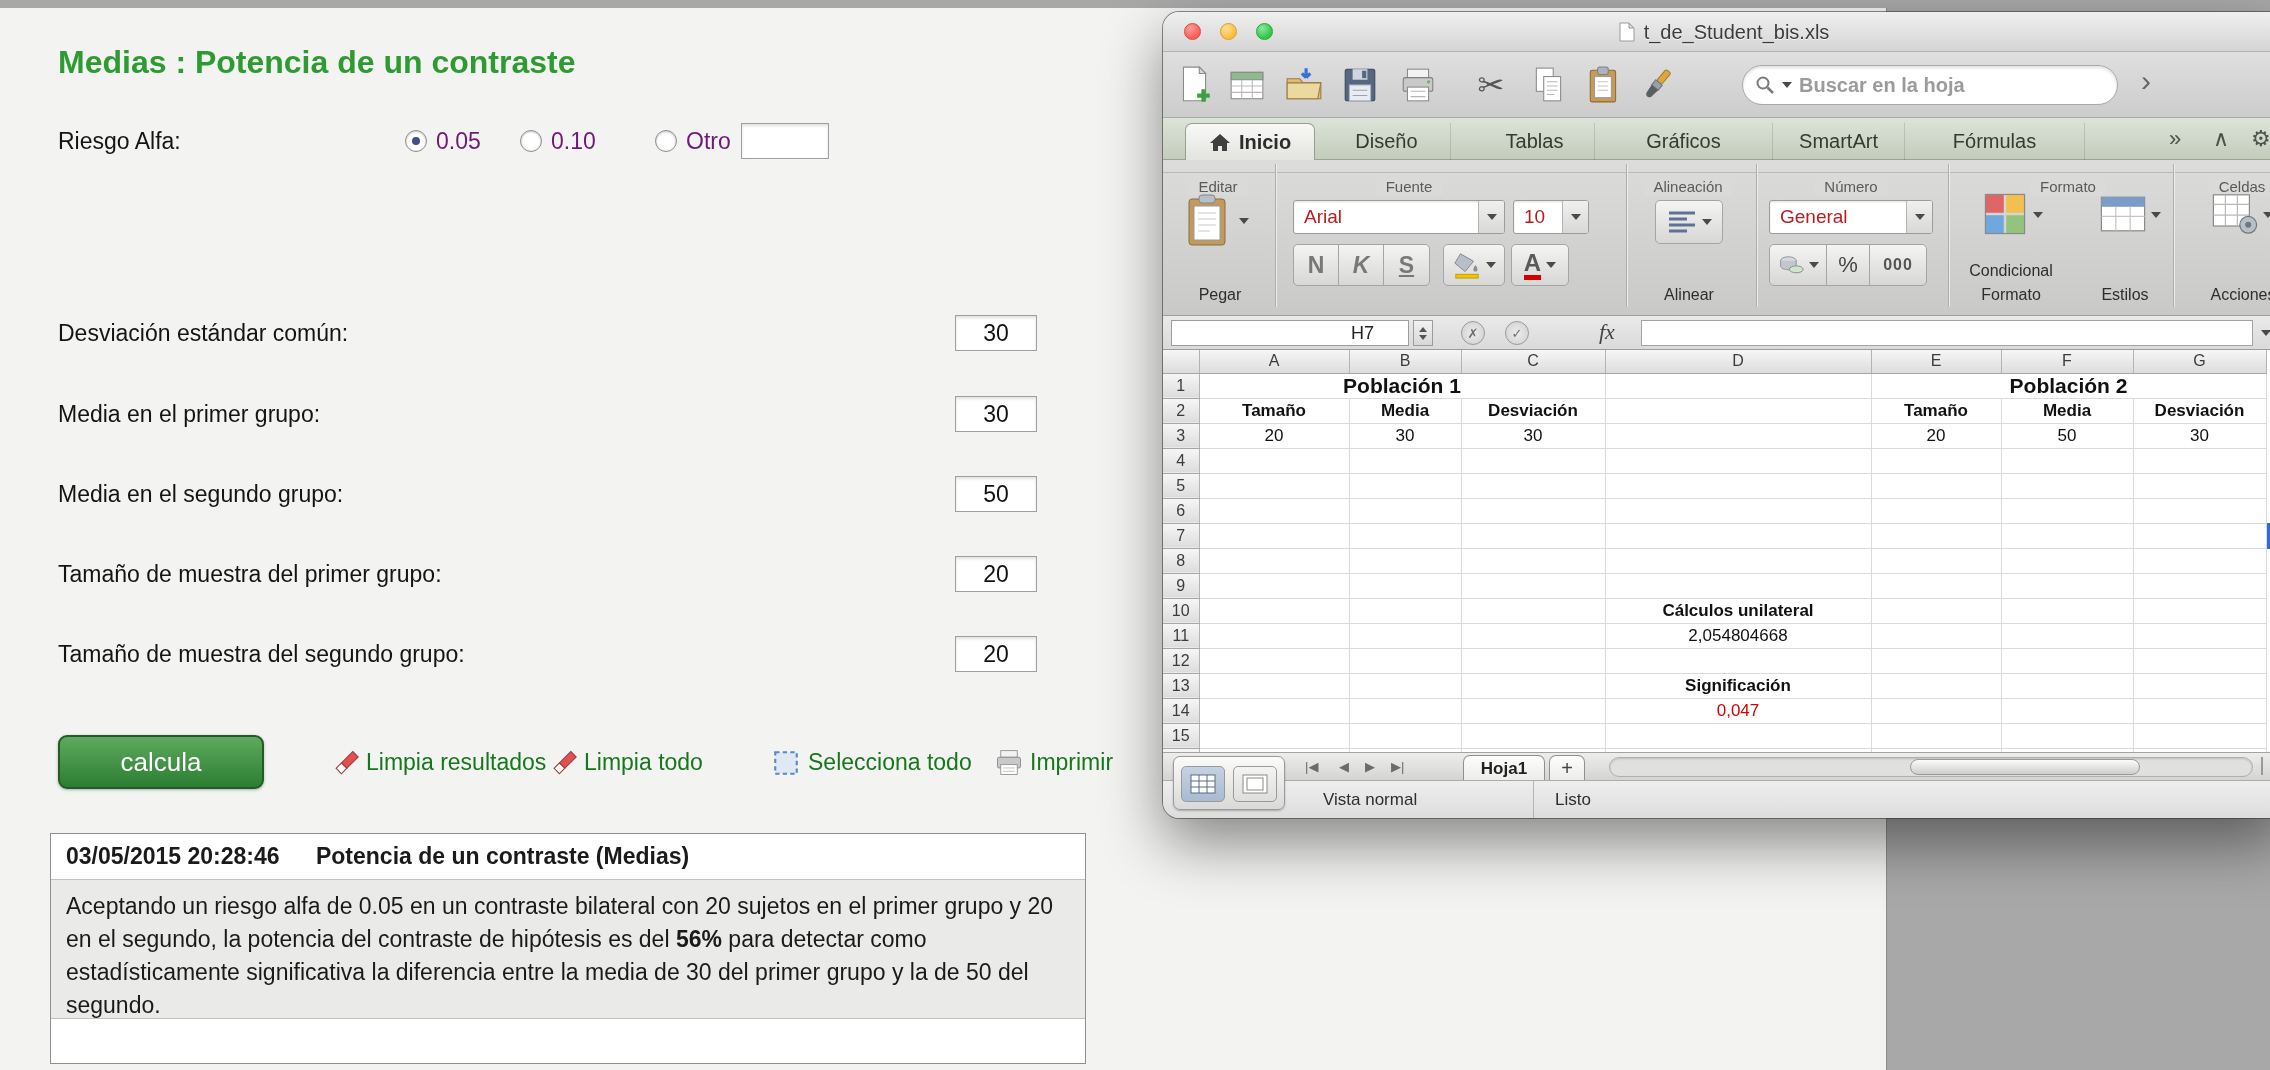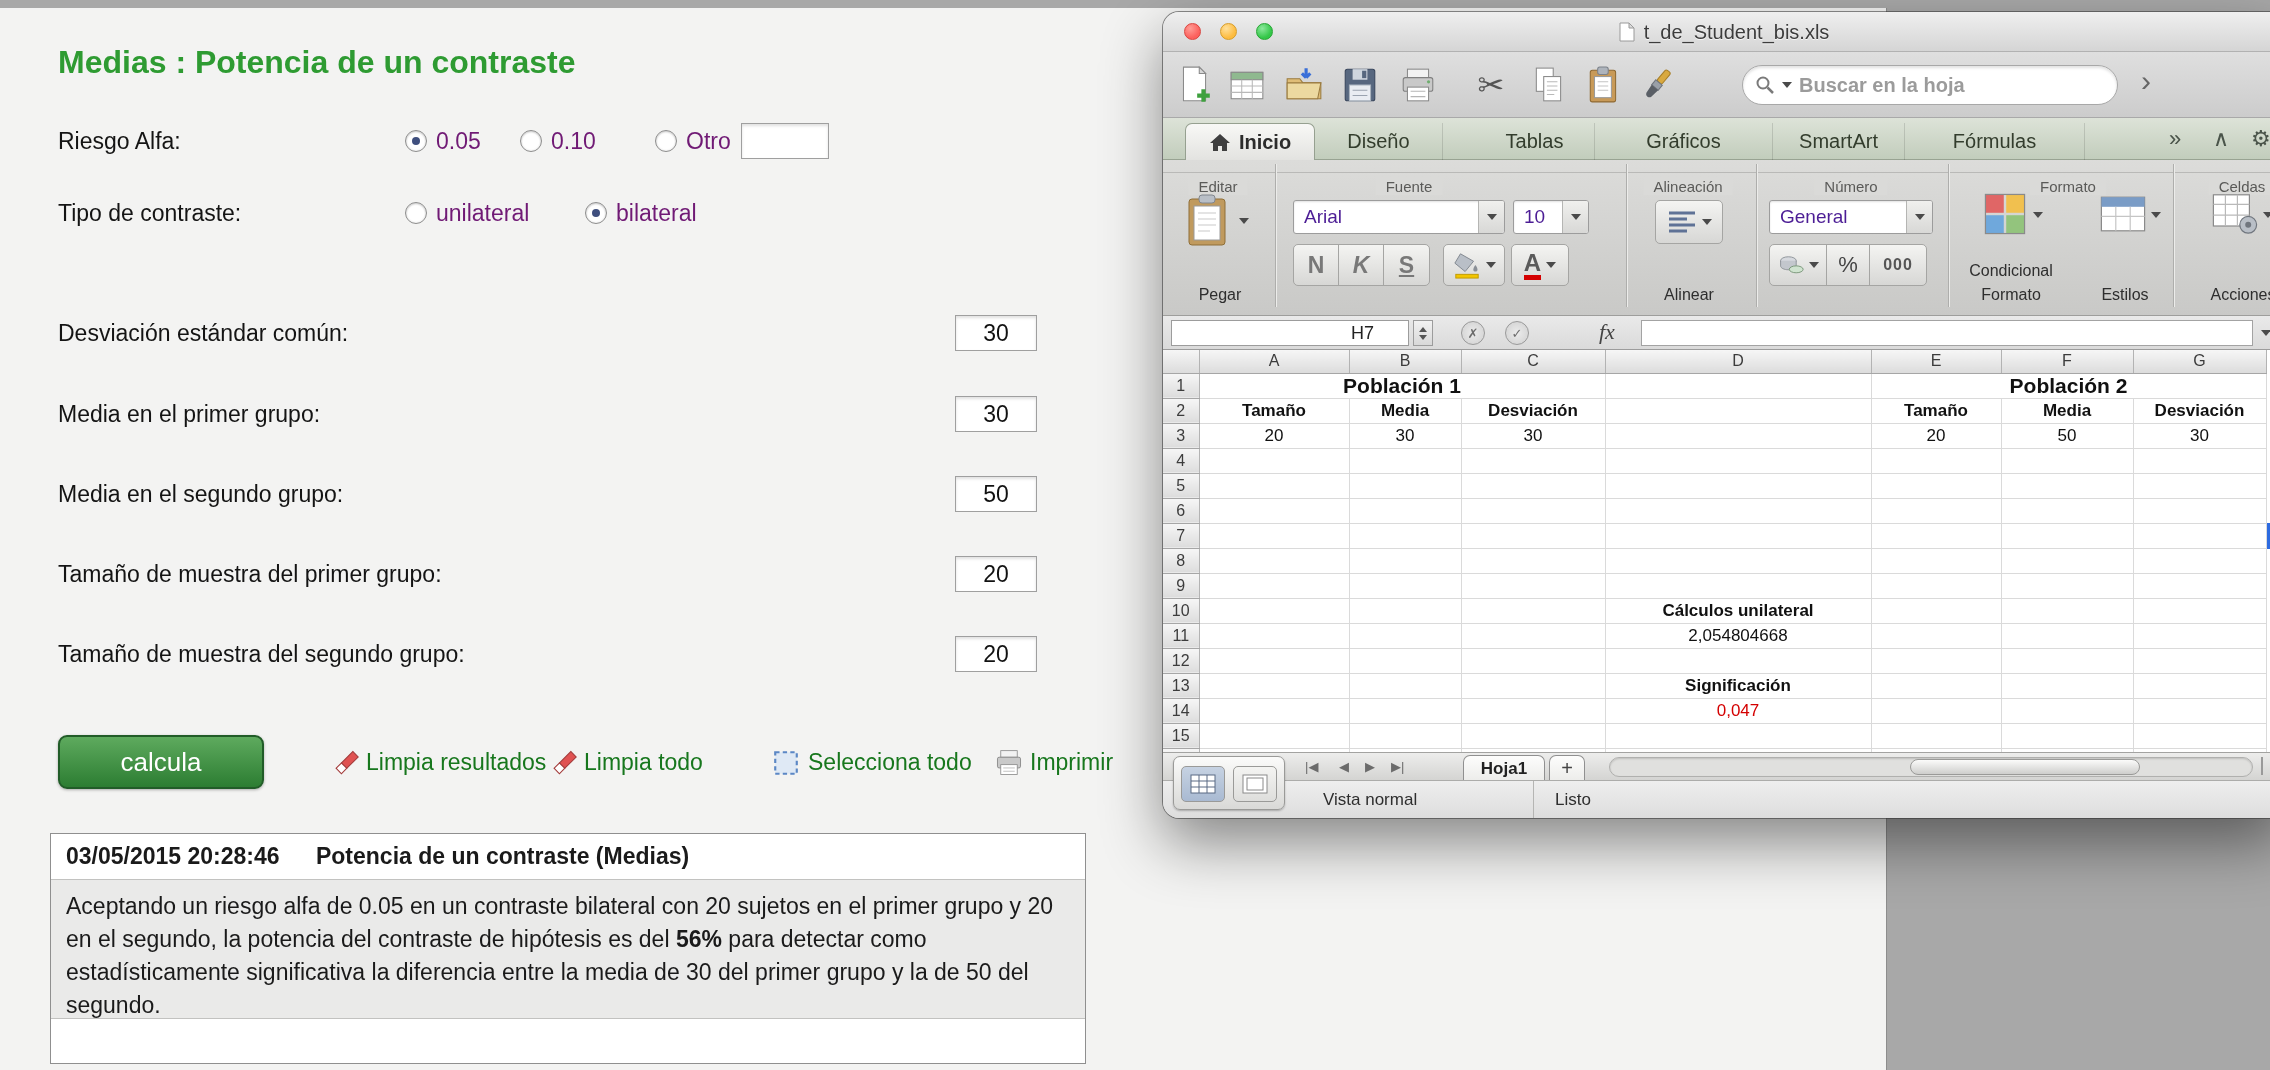--- a/index.html
+++ b/index.html
@@ -43,21 +43,21 @@
   .tab-active { position:absolute; left:22px; top:5px; width:130px; height:37px; background:linear-gradient(#f8f8f6,#e3e3e0); border:1px solid #96a090; border-bottom:none; border-radius:7px 7px 0 0; display:flex; align-items:center; justify-content:center; gap:8px; font-size:20px; font-weight:bold; color:#2c2c2c; cursor:pointer; }
   .tab { position:absolute; top:5px; height:37px; line-height:37px; text-align:center; font-size:20px; color:#333d2d; border-right:1px solid rgba(0,0,0,.12); cursor:pointer; }
   .trg { position:absolute; top:0; height:42px; line-height:42px; font-size:22px; color:#4a544a; cursor:pointer; }
 
   .ribbon { position:absolute; left:0; top:148px; width:100%; height:156px; background:linear-gradient(#dcdcda,#c9c9c7); border-bottom:1px solid #9e9e9c; }
   .glline { position:absolute; left:0; top:12px; width:100%; height:1px; background:#b9b9b7; }
   .glabel { position:absolute; top:18px; transform:translateX(-50%); font-size:15px; color:#5a5a58; background:#dadad8; padding:0 10px; white-space:nowrap; }
   .gsep { position:absolute; top:4px; bottom:8px; width:1px; background:#aeaeac; box-shadow:1px 0 0 #ececea; }
   .blabel { position:absolute; transform:translateX(-50%); top:126px; font-size:16px; color:#2e2e2e; white-space:nowrap; }
   .blabel2 { position:absolute; transform:translateX(-50%); top:102px; font-size:16px; color:#2e2e2e; white-space:nowrap; }
-  .combo { position:absolute; height:34px; background:#fff; border:1px solid #9c9c9c; border-radius:3px; display:flex; align-items:center; font-size: 19px; color:#4c1d95; box-shadow:inset 0 1px 2px rgba(0,0,0,.12); cursor:pointer; }
+  .combo { position:absolute; height:34px; background:#fff; border:1px solid #9c9c9c; border-radius:3px; display:flex; align-items:center; font-size: 19px; color:#b91c1c; box-shadow:inset 0 1px 2px rgba(0,0,0,.12); cursor:pointer; }
   .combo .ctext { padding-left:10px; }
   .combo .czone { margin-left:auto; width:26px; align-self:stretch; border-left:1px solid #b5b5b3; background:linear-gradient(#f0f0ee,#d8d8d6); display:flex; align-items:center; justify-content:center; border-radius:0 2px 2px 0; }
   .dar { width:0; height:0; border-left:5px solid transparent; border-right:5px solid transparent; border-top:6px solid #4a4a4a; }
   .rbtn { position:absolute; top:84px; height:42px; background:linear-gradient(#f4f4f2,#d7d7d5); border:1px solid #a5a5a3; display:flex; align-items:center; justify-content:center; gap:5px; cursor:pointer; }
   .rbtn.first { border-radius:5px 0 0 5px; }
   .rbtn.last { border-radius:0 5px 5px 0; }
   .rbtn.solo { border-radius:5px; }
   .ltr { font-size:23px; color:#787878; font-weight:bold; }
   .ltr.it { font-style:italic; }
   .ltr.un { text-decoration:underline; }
@@ -116,27 +116,20 @@
     <span class="flabel">Riesgo Alfa:</span>
     <span class="radio sel" style="left:405px"></span>
     <span class="rlabel" style="left:436px">0.05</span>
     <span class="radio" style="left:520px"></span>
     <span class="rlabel" style="left:551px">0.10</span>
     <span class="radio" style="left:655px"></span>
     <span class="rlabel" style="left:686px">Otro</span>
     <input class="tinput" style="left: 741px; width: 88px;" value="">
   </div>
 
-  <div class="frow" style="top:184px">
-    <span class="flabel">Tipo de contraste:</span>
-    <span class="radio" style="left:405px"></span>
-    <span class="rlabel" style="left:436px">unilateral</span>
-    <span class="radio sel" style="left:585px"></span>
-    <span class="rlabel" style="left:616px">bilateral</span>
-  </div>
 
   <div class="frow" style="top:304px">
     <span class="flabel">Desviación estándar común:</span>
     <input class="tinput" style="left: 955px; width: 82px;" value="30">
   </div>
   <div class="frow" style="top:385px">
     <span class="flabel">Media en el primer grupo:</span>
     <input class="tinput" style="left: 955px; width: 82px;" value="30">
   </div>
   <div class="frow" style="top:465px">
@@ -298,21 +291,21 @@
     <span class="more">›</span>
   </div>
 
   <div class="tabrow">
     <div class="tab-active">
       <svg width="22" height="20" viewBox="0 0 22 20">
           <path d="M11 2L1 11h3v8h5v-5h4v5h5v-8h3z" fill="#3f3f3f"></path>
         </svg>
       <span>Inicio</span>
     </div>
-    <div class="tab" style="left:152px;width:128px">Diseño</div>
+    <div class="tab" style="left:160px;width:128px">Diseño</div>
     <div class="tab" style="left:312px;width:120px">Tablas</div>
     <div class="tab" style="left:432px;width:178px">Gráficos</div>
     <div class="tab" style="left:610px;width:132px">SmartArt</div>
     <div class="tab" style="left:742px;width:180px">Fórmulas</div>
     <span class="trg" style="left:1006px">»</span>
     <span class="trg" style="left:1050px">∧</span>
     <span class="trg" style="left:1088px">⚙</span>
   </div>
 
   <div class="ribbon">

